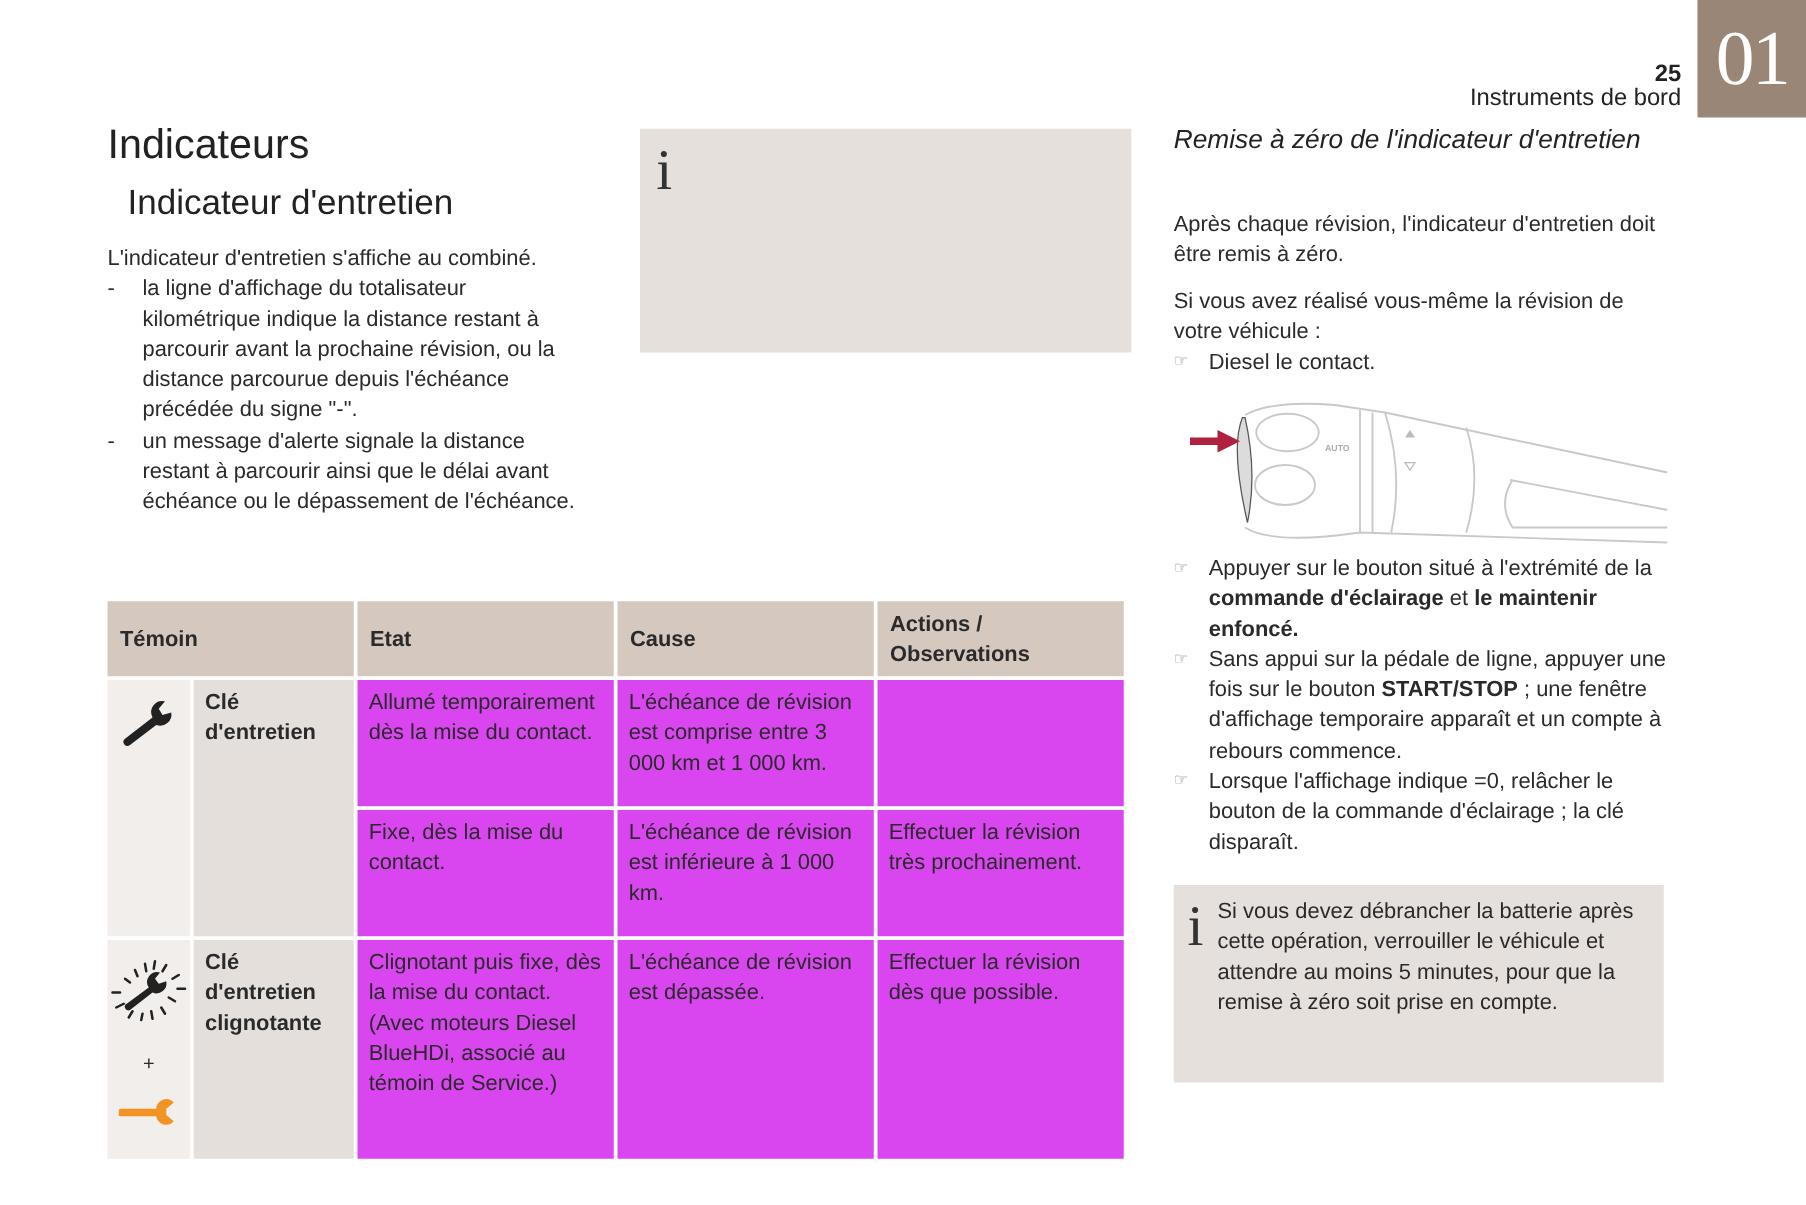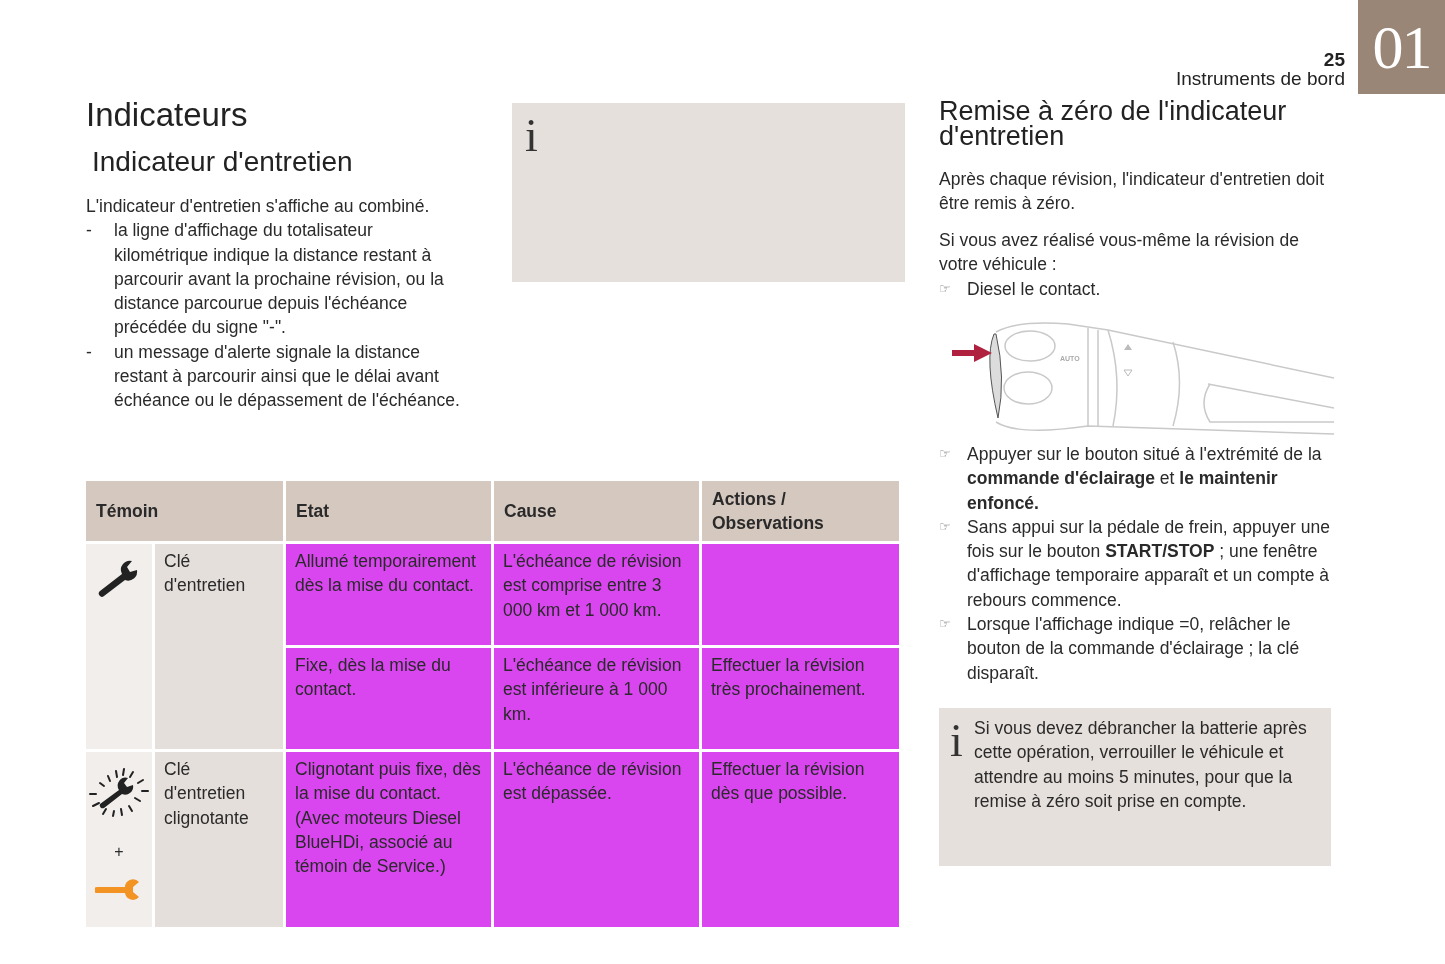--- a/index.html
+++ b/index.html
@@ -9,56 +9,56 @@
 
   
   .chapter-tab { left:1358px; top:0; width:87px; height:94px; background:#9a8676;
                  color:#fff; font-family:"Liberation Serif", serif; font-size:62px;
                  display:flex; align-items:center; justify-content:center; letter-spacing:-2px; }
   .page-num { right:100px; top:49px; font-size:19px; font-weight:bold; color:#222; }
   .chapter-title { right:100px; top:68px; font-size:19px; color:#222; }
 
   
   .h1 { left:86px; top:96px; font-size:33px; color:#222;text-align:center; }
-  .h2 { left:92px; top:146px; font-size:28px; color:#222; }
+  .h2 { left:102px; top:146px; font-size:28px; color:#222; }
   .body-text { font-size:17.5px; line-height:24.3px; color:#2a2a2a; }
   .intro { left:86px; top:194px; width:380px; }
   .dash-list { margin:0; padding:0; list-style:none; }
   .dash-list li { position:relative; padding-left:28px; }
   .dash-list li .dash { position:absolute; left:0; top:0; }
 
   
   .info-box { background:#e6e0dc; }
   .info-box .i-glyph { position:absolute; font-family:"Liberation Serif", serif;
                        font-size:46px; color:#333; line-height:1; }
   .info-box .info-text { position:absolute; }
   .info1 { left:512px; top:103px; width:393px; height:179px; }
   .info1 .i-glyph { left:13px; top:10px; }
   .info1 .info-text { left:35px; top:9px; width:350px; }
   .info2 { left:939px; top:708px; width:392px; height:158px; }
   .info2 .i-glyph { left:11px; top:10px; }
   .info2 .info-text { left:35px; top:8px; width:350px; }
 
   
-  .h3 { left:939px; top:99px; font-size:27px; line-height:25px; color:#222; width:380px; }
+  .h3 { left:939px; top:99px; font-size:21px; line-height:25px; color:#222; width:380px;font-style:italic; }
   .right-p1 { left:939px; top:167px; width:395px; }
   .right-p2 { left:939px; top:228px; width:395px; }
   .hand-list { margin:0; padding:0; list-style:none; }
   .hand-list li { position:relative; padding-left:28px; }
   .hand-list li .hand { position:absolute; left:0; top:0; font-size:13px; color:#888; }
   .steps { left:939px; top:442px; width:395px; }
   .stalk { left:948px; top:318px; width:386px; height:122px; }
 
   
   .tbl { left:86px; top:481px; width:819px; border-collapse:separate; border-spacing:3px; position:absolute; margin-left:-3px; margin-top:-3px; }
   .tbl th { background:#d5c8bf; text-align:left; font-weight:bold; font-size:17.5px;
             padding:6px 10px; height:45px; vertical-align:middle; line-height:24px; color:#2a2a2a; }
   .tbl td { font-size:17.5px; line-height:24.3px; vertical-align:top; padding:5px 9px 0 9px; color:#2a2a2a; }
   .c-icon { background:#f1eeec; width:51px; padding:0 !important; text-align:center; }
-  .c-name { background:#e5dfdb; font-weight:normal; width:110px; }
+  .c-name { background:#e5dfdb; font-weight:bold; width:110px; }
   .c-cell { background:#d946ef; }
 </style>
 </head>
 <body>
 
 <div class="abs page-num">25</div>
 <div class="abs chapter-title">Instruments de bord</div>
 <div class="abs chapter-tab">
     <span>01</span>
   </div>
@@ -162,21 +162,21 @@
   <path d="M46 16 Q36 40 50 100 Q58 60 48 16 Z" fill="#dcdcdc" stroke="#555" stroke-width="1"></path>
   <path d="M4 32 L26 32 L26 26 L44 35 L26 44 L26 38 L4 38 Z" fill="#b0213f"></path>
   <text x="112" y="43" font-size="7" font-weight="bold" fill="#aaa" font-family="Liberation Sans, sans-serif">AUTO</text>
   <path d="M176 32 l4 -6 l4 6 z" fill="#bbb"></path>
   <path d="M176 52 l8 0 l-4 6 z" fill="none" stroke="#bbb"></path>
 </svg>
 
 <div class="abs steps body-text">
   <ul class="hand-list">
     <li><span class="hand">☞</span><span>Appuyer sur le bouton situé à l'extrémité de la </span><b>commande d'éclairage</b><span> et </span><b>le maintenir enfoncé.</b></li>
-    <li><span class="hand">☞</span><span>Sans appui sur la pédale de frein, appuyer une fois sur le bouton </span><b>START/STOP</b><span> ; une fenêtre d'affichage temporaire apparaît et un compte à rebours commence.</span></li>
+    <li><span class="hand">☞</span><span>Sans appui sur la pédale de ligne, appuyer une fois sur le bouton </span><b>START/STOP</b><span> ; une fenêtre d'affichage temporaire apparaît et un compte à rebours commence.</span></li>
     <li><span class="hand">☞</span><span>Lorsque l'affichage indique =0, relâcher le bouton de la commande d'éclairage ; la clé disparaît.</span></li>
   </ul>
 </div>
 
 <div class="abs info-box info2 body-text">
   <span class="i-glyph">i</span>
   <div class="info-text">Si vous devez débrancher la batterie après cette opération, verrouiller le véhicule et attendre au moins 5 minutes, pour que la remise à zéro soit prise en compte.</div>
 </div>
 
 </body></html>

